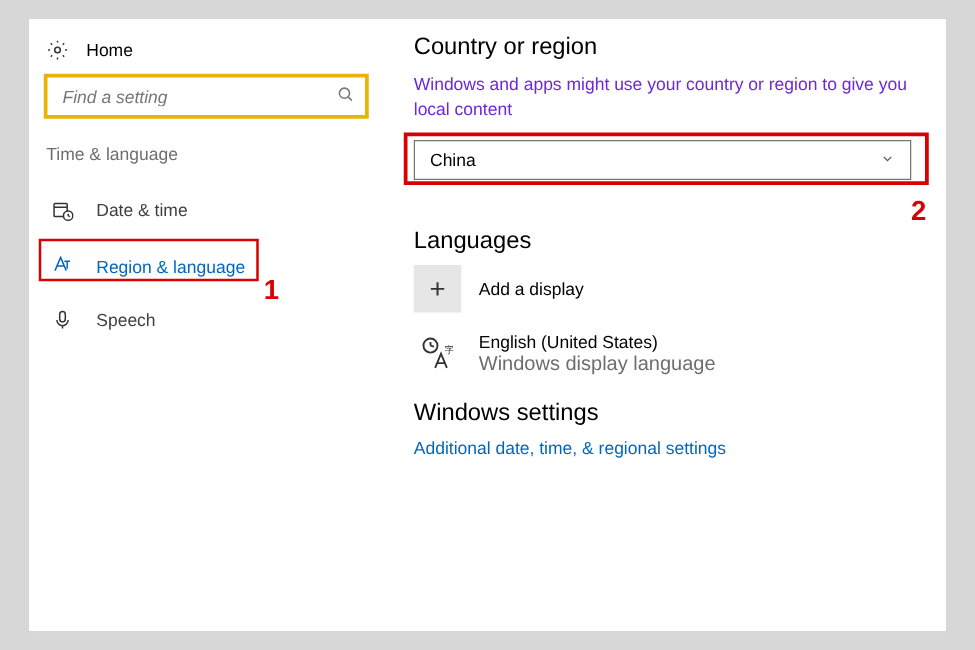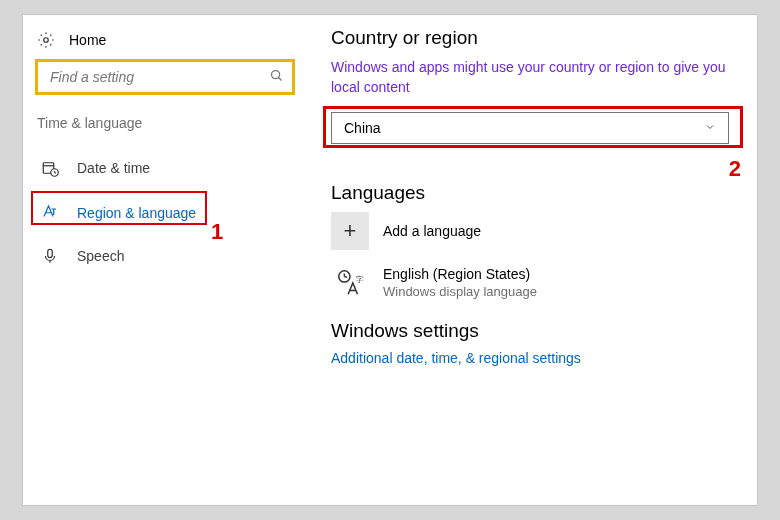--- a/index.html
+++ b/index.html
@@ -110,21 +110,21 @@
     width:38px; height:38px; background:#e6e6e6; display:flex; align-items:center; justify-content:center;
     font-size:22px; color:#333;
   }
   .lang-row{
     display:flex; align-items:center; gap:14px;
     margin-bottom:18px;
   }
   .lang-icon{
     width:38px; height:38px; display:flex; align-items:center; justify-content:center;
   }
-  .lang-sub{ color:#6e6e6e; font-size:13px; margin-top:2px;}
+  .lang-sub{ color:#6e6e6e; font-size:16px; margin-top:2px;}
   .link{ color:#0067c0; cursor:pointer; }
 </style>
 </head>
 <body>
 
 <div class="window">
 
   <div class="sidebar">
 
     <div class="home-row">
@@ -201,35 +201,35 @@
             </svg>
         </span>
       </div>
       <span class="callout-num" style="right:-4px; top:48px;">2</span>
     </div>
 
     <h2 style="margin-top:32px;">Languages</h2>
 
     <div class="add-row">
       <div class="add-tile">+</div>
-      <span>Add a language</span>
+      <span>Add a display</span>
     </div>
 
     <div class="lang-row">
       <div class="lang-icon">
         <svg width="30" height="30" viewBox="0 0 32 32" fill="none" stroke="#333" stroke-width="1.6">
           <circle cx="10" cy="9" r="6"></circle>
             <line x1="10" y1="6" x2="10" y2="9"></line>
             <line x1="10" y1="9" x2="13" y2="10"></line>
           <path d="M14 28 L19 16 L24 28 M16 24 H22"></path>
           <text x="22" y="15" font-size="8" stroke="none" fill="#333">字</text>
         </svg>
       </div>
       <div>
-        <div>English (Region States)</div>
+        <div>English (United States)</div>
         <div class="lang-sub">Windows display language</div>
       </div>
     </div>
 
     <h2>Windows settings</h2>
     <div class="link">Additional date, time, &amp; regional settings</div>
   </div>
 
 </div>
 

